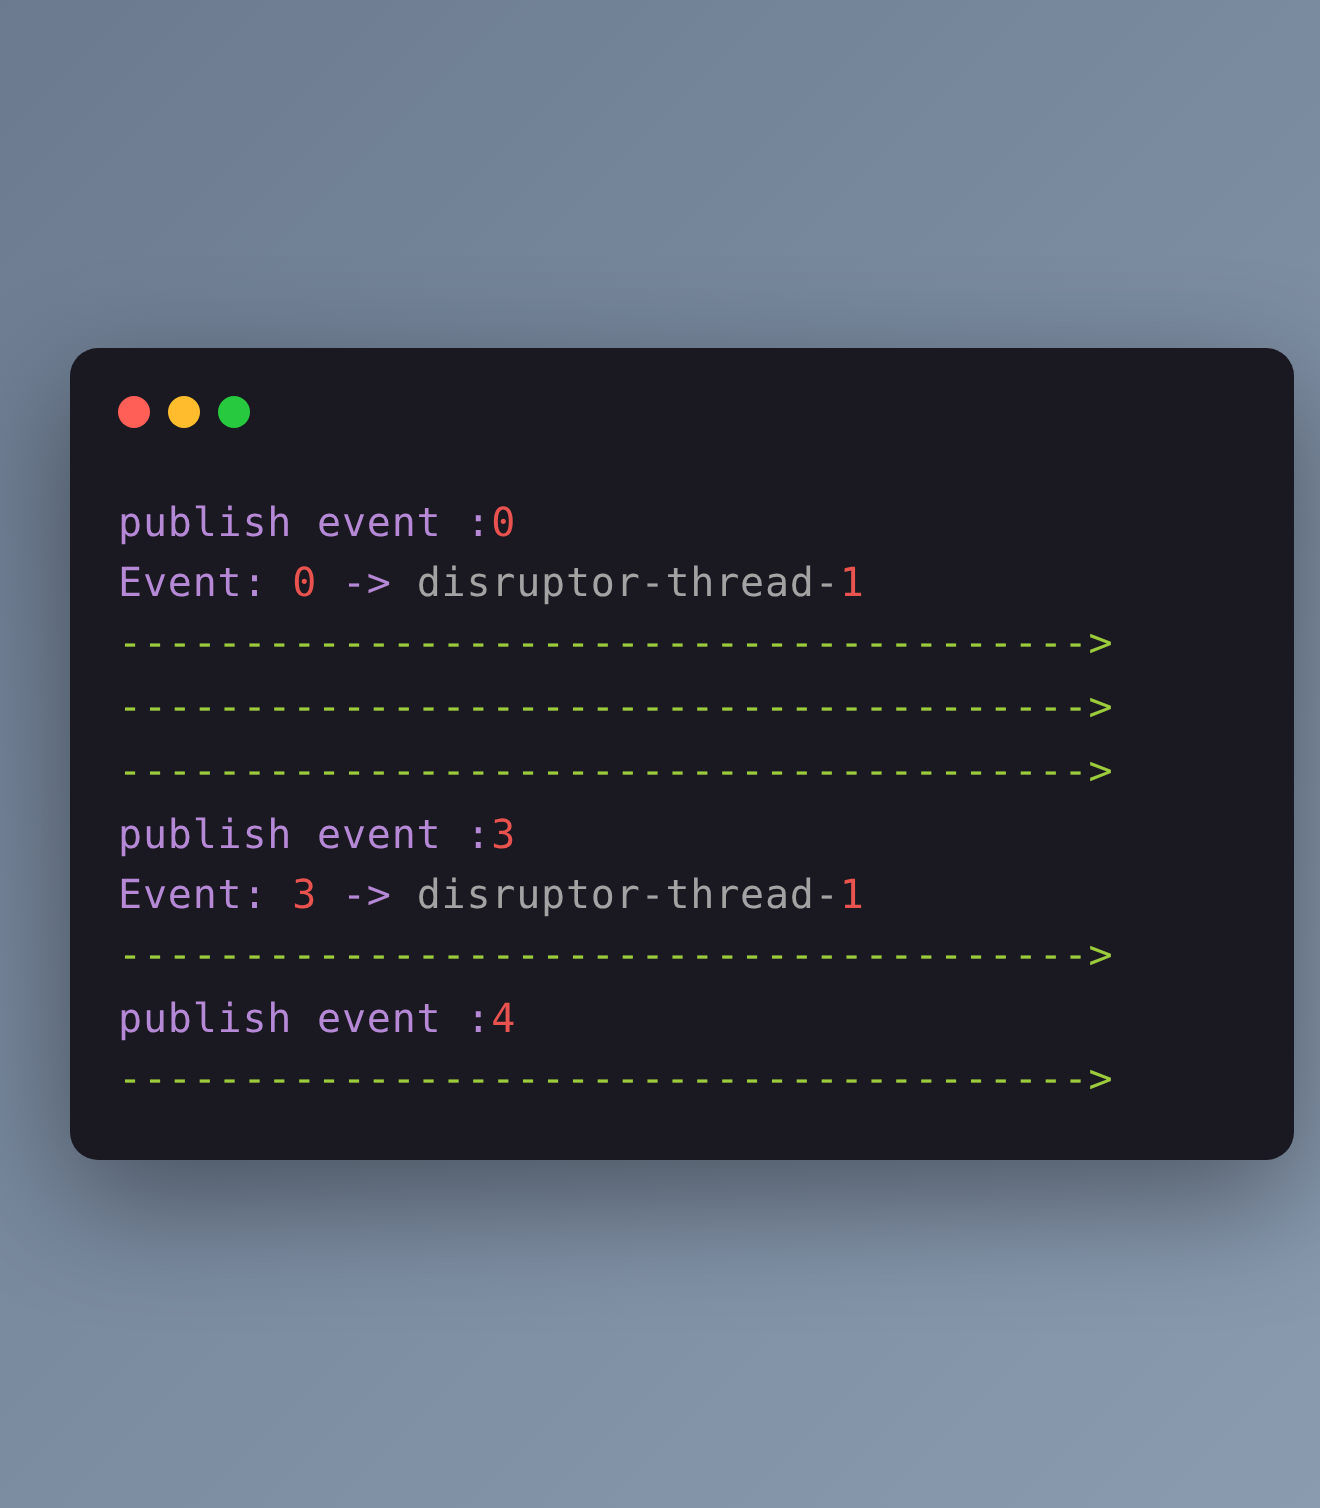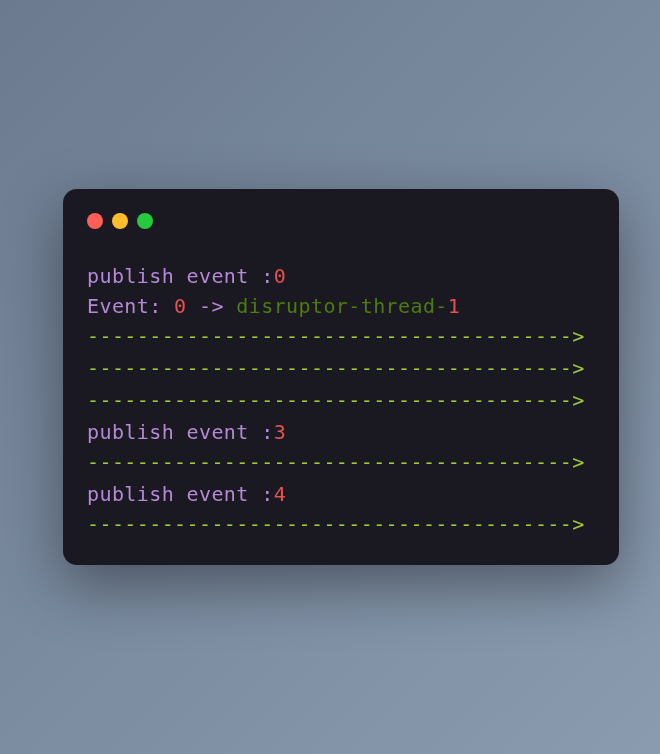--- a/index.html
+++ b/index.html
@@ -14,21 +14,21 @@
       justify-content: center;
       align-items: center;
       min-height: 754px;
       width: 660px;
       font-family: 'SF Mono', 'Monaco', 'Menlo', 'Consolas', monospace;
     }
     
     .terminal-window {
       background: #1a1820;
       border-radius: 14px;
-      width: 556px;
+      width: 612px;
       padding: 24px;
       box-shadow: 0 20px 60px rgba(0, 0, 0, 0.4);
       margin-left: 22px;
     }
     
     .window-controls {
       display: flex;
       gap: 9px;
       margin-bottom: 32px;
     }
@@ -52,21 +52,21 @@
     .log-group {
       margin-bottom: 2px;
     }
     
     .line {
       white-space: pre;
     }
     
     .purple { color: #b589d6; }
     .red { color: #e8524f; }
-    .green { color: #4d7c0f; }
+    .green { color: #a3a3a3; }
     .dash-green { color: #9ccc3c; }
   </style>
 </head>
 <body>
 
 <div class="terminal-window">
   <div class="window-controls">
     <div class="control-dot control-close"></div>
     <div class="control-dot control-minimize"></div>
     <div class="control-dot control-maximize"></div>
@@ -83,20 +83,21 @@
     <div class="log-group">
       <div class="line dash-green">---------------------------------------&gt;</div>
     </div>
 
     <div class="log-group">
       <div class="line dash-green">---------------------------------------&gt;</div>
     </div>
 
     <div class="log-group">
       <div class="line"><span class="purple">publish event :</span><span class="red">3</span></div>
+      <div class="line"><span class="purple">Event: </span><span class="red">3</span><span class="purple"> -&gt; </span><span class="green">disruptor-thread-</span><span class="red">1</span></div>
       <div class="line dash-green">---------------------------------------&gt;</div>
     </div>
 
     <div class="log-group">
       <div class="line"><span class="purple">publish event :</span><span class="red">4</span></div>
       <div class="line dash-green">---------------------------------------&gt;</div>
     </div>
 
   </div>
 </div>

